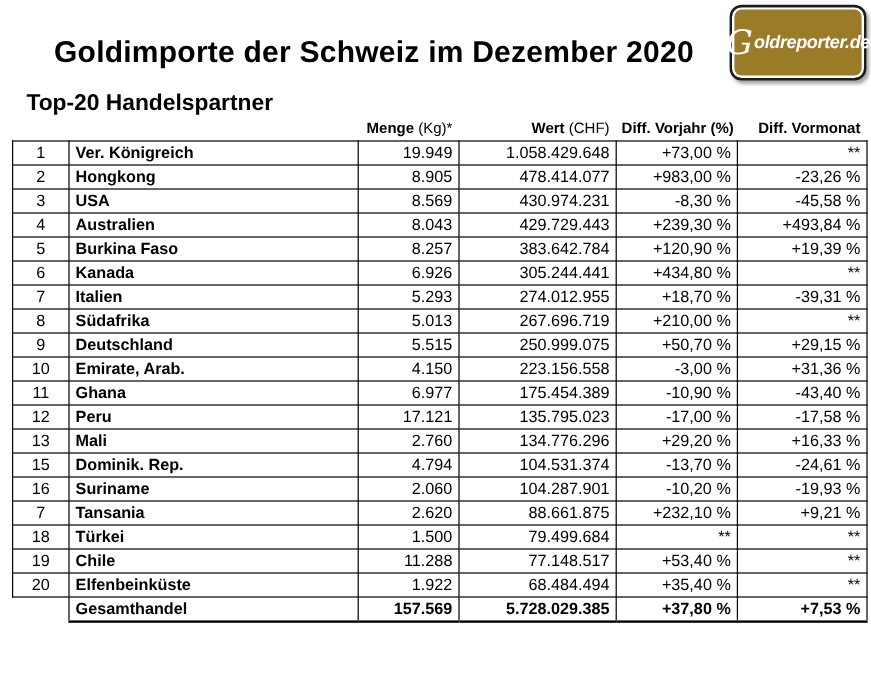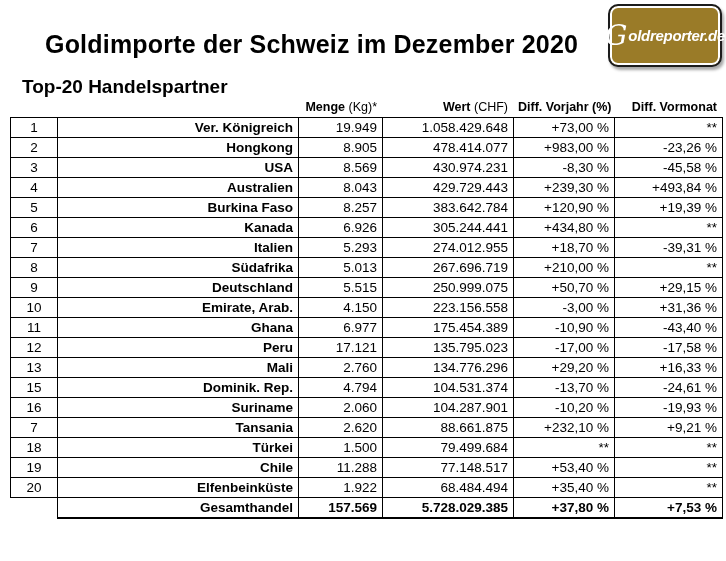--- a/index.html
+++ b/index.html
@@ -70,21 +70,21 @@
   }
   table.imports td {
     border: 1px solid #000;
     height: 19px;
     padding: 0 5px;
     font-size: 13.5px;
     white-space: nowrap;
     overflow: hidden;
   }
   td.cell-rank { text-align: center; }
-  td.cell-country { font-weight: bold; text-align: right; }
+  td.cell-country { font-weight: bold; text-align: left; }
   td.num { text-align: right; }
   tr.total-row td { font-weight: bold; border-bottom-width: 2px; }
   tr.total-row td.cell-rank { border: none; }
 </style>
 </head>
 <body>
 
 <div class="page-title">Goldimporte der Schweiz im Dezember 2020</div>
 
 <div class="logo" style="background: rgb(154, 123, 40); border-color: rgb(28, 28, 28); color: rgb(255, 255, 255);">

